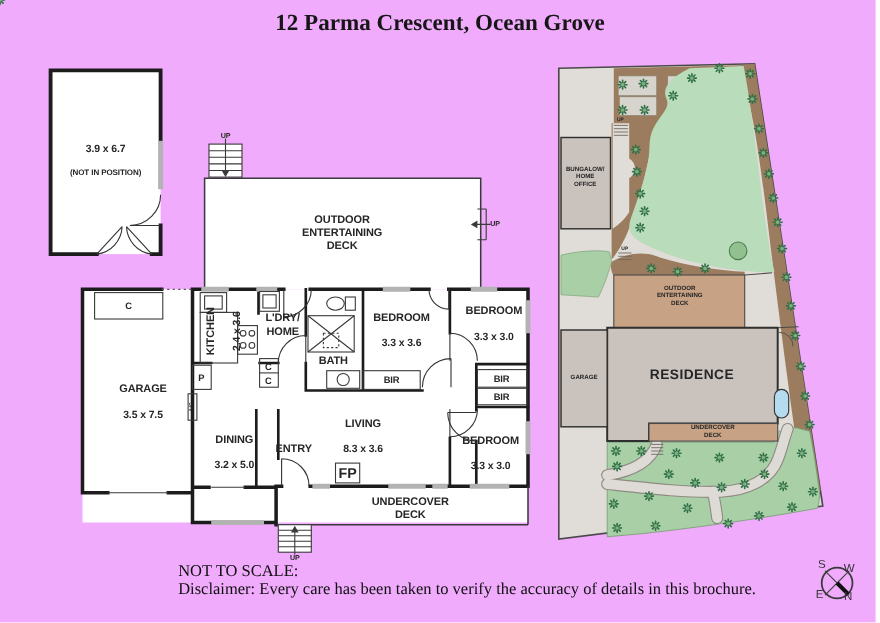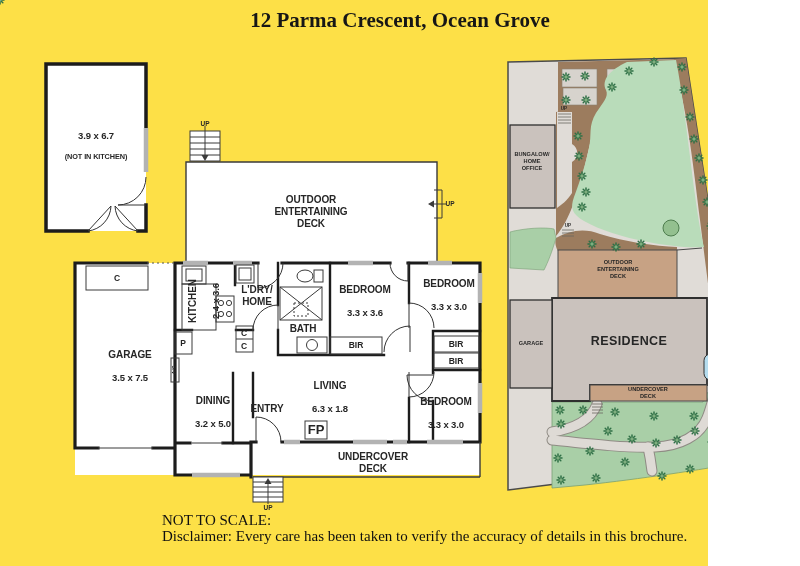--- a/index.html
+++ b/index.html
@@ -1,16 +1,16 @@
 <!DOCTYPE html>
 <html><head>
 <meta charset="utf-8">
 <style>
   html,body{margin:0;padding:0;background:#fff;}
-  .page{position:relative;width:708px;height:566px;background:#fde047;overflow:hidden;
+  .page{position:relative;width:796px;height:566px;background:#f0abfc;overflow:hidden;
         font-family:"Liberation Sans",sans-serif;}
   svg{position:absolute;left:0;top:0;}
   .ttl{position:absolute;left:0;top:8px;width:800px;text-align:center;
        font:700 21px "Liberation Serif",serif;color:#161616;}
   .lbl{position:absolute;transform:translate(-50%,-50%);text-align:center;
        white-space:pre-line;color:#262626;font-weight:700;font-size:10px;
        line-height:1.18;letter-spacing:-0.1px;}
   .lbl .nm{display:block;}
   .lbl .dm{display:block;font-size:9.5px;}
   .lbl .note{display:block;font-size:7.3px;}
@@ -248,21 +248,21 @@
 
     <g>
       <circle cx="761" cy="530" r="14" fill="none" stroke="#3a3a3a" stroke-width="1.6"></circle>
       <path d="M750,519 L772,541 M772,519 L750,541" stroke="#3a3a3a" stroke-width="1" fill="none"></path>
       <path d="M761,530 L771,540" stroke="#111" stroke-width="3.6" fill="none"></path>
     </g>
   </svg>
 
   <div class="lbl" style="left:96px;top:146px">
     <span class="dm">3.9 x 6.7</span>
-    <span class="note">(NOT IN KITCHEN)</span>
+    <span class="note">(NOT IN POSITION)</span>
   </div>
   <div class="lbl" style="left:311px;top:212px">OUTDOOR
 ENTERTAINING
 DECK</div>
   <div class="lbl" style="left:130px;top:366px">
     <span class="nm">GARAGE</span>
     <span class="dm">3.5 x 7.5</span>
   </div>
   <div class="lbl rot" style="left:204px;top:301px">
     <span class="nm">KITCHEN</span>
@@ -278,21 +278,21 @@
   <div class="lbl" style="left:449px;top:295px">
     <span class="nm">BEDROOM</span>
     <span class="dm">3.3 x 3.0</span>
   </div>
   <div class="lbl" style="left:446px;top:413px">
     <span class="nm">BEDROOM</span>
     <span class="dm">3.3 x 3.0</span>
   </div>
   <div class="lbl" style="left:330px;top:397px">
     <span class="nm">LIVING</span>
-    <span class="dm">6.3 x 1.8</span>
+    <span class="dm">8.3 x 3.6</span>
   </div>
   <div class="lbl" style="left:213px;top:412px">
     <span class="nm">DINING</span>
     <span class="dm">3.2 x 5.0</span>
   </div>
   <div class="lbl" style="left:267px;top:409px">ENTRY</div>
   <div class="lbl" style="left:373px;top:463px">UNDERCOVER
 DECK</div>
 
   <div class="lbl sm" style="left:356px;top:345px">BIR</div>

